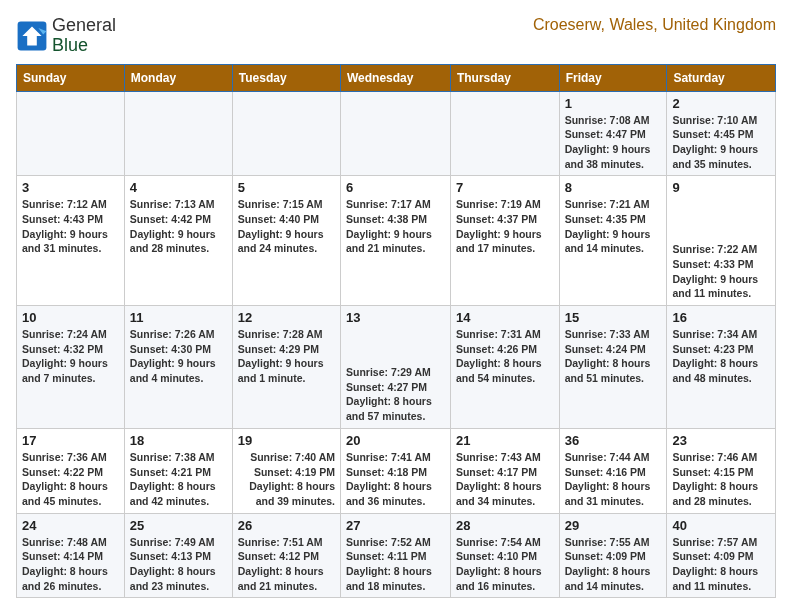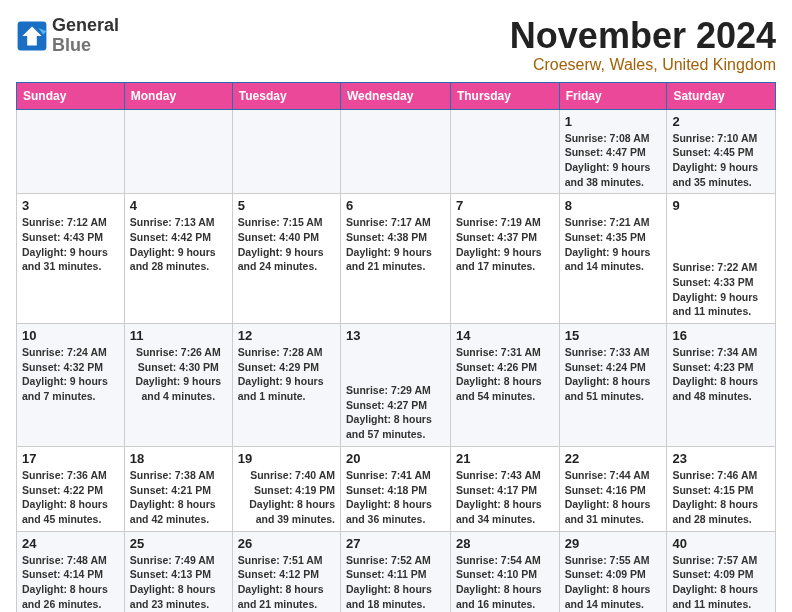--- a/index.html
+++ b/index.html
@@ -16,25 +16,25 @@
       align-items: flex-start;
       margin-bottom: 8px;
     }
     .logo {
       display: flex;
       align-items: center;
       gap: 4px;
     }
     .logo-text {
       font-size: 18px;
-      font-weight: bold;
+      font-weight: normal;
       color: #333;
       line-height: 1.1;
     }
-    .logo-text .blue { color: #737373; }
+    .logo-text .blue { color: #14532d; }
     .logo-icon {
       width: 32px;
       height: 32px;
     }
     .title-block {
       text-align: right;
     }
     .month-title {
       font-size: 36px;
       font-weight: bold;
@@ -44,21 +44,21 @@
     .location-subtitle {
       font-size: 16px;
       color: #a16207;
     }
     table {
       width: 100%;
       border-collapse: collapse;
       font-size: 11px;
     }
     thead tr th {
-      background-color: #ec4899;
+      background-color: #a16207;
       color: #fff;
       text-align: left;
       padding: 6px 6px;
       font-size: 12px;
       font-weight: bold;
       border: 1px solid #2b6cb0;
     }
     tbody tr td {
       vertical-align: top;
       border: 1px solid #ccc;
@@ -99,21 +99,20 @@
       <rect x="2" y="2" width="36" height="36" rx="4" fill="#1a6fc4"></rect>
       <polygon points="20,8 32,20 26,20 26,32 14,32 14,20 8,20" fill="white"></polygon>
       <polygon points="28,10 38,14 34,18" fill="#5ab4f0"></polygon>
     </svg>
     <div class="logo-text">
       <div>General</div>
       <div class="blue">Blue</div>
     </div>
   </div>
   <div class="title-block">
-    <div class="month-title">November 2024</div>
     <div class="location-subtitle">Croeserw, Wales, United Kingdom</div>
   </div>
 </div>
 
 <table>
   <thead>
     <tr>
     <th>Sunday</th>
         <th>Monday</th>
         <th>Tuesday</th>
@@ -199,21 +198,21 @@
       <tr>
         <td>
           <span class="day-number">10</span>
           <div class="day-detail" style="white-space: pre-line;">Sunrise: 7:24 AM
 Sunset: 4:32 PM
 Daylight: 9 hours
 and 7 minutes.</div>
         </td>
         <td>
           <span class="day-number">11</span>
-          <div class="day-detail" style="white-space: pre-line; text-align: center;">Sunrise: 7:26 AM
+          <div class="day-detail" style="white-space: pre-line;">Sunrise: 7:26 AM
 Sunset: 4:30 PM
 Daylight: 9 hours
 and 4 minutes.</div>
         </td>
         <td>
           <span class="day-number">12</span>
           <div class="day-detail" style="white-space: pre-line;">Sunrise: 7:28 AM
 Sunset: 4:29 PM
 Daylight: 9 hours
 and 1 minute.</div>
@@ -277,21 +276,21 @@
 and 36 minutes.</div>
         </td>
         <td>
           <span class="day-number">21</span>
           <div class="day-detail" style="white-space: pre-line;">Sunrise: 7:43 AM
 Sunset: 4:17 PM
 Daylight: 8 hours
 and 34 minutes.</div>
         </td>
         <td>
-          <span class="day-number">22</span>
+          <span class="day-number">36</span>
           <div class="day-detail" style="white-space: pre-line;">Sunrise: 7:44 AM
 Sunset: 4:16 PM
 Daylight: 8 hours
 and 31 minutes.</div>
         </td>
         <td>
           <span class="day-number">23</span>
           <div class="day-detail" style="white-space: pre-line;">Sunrise: 7:46 AM
 Sunset: 4:15 PM
 Daylight: 8 hours

